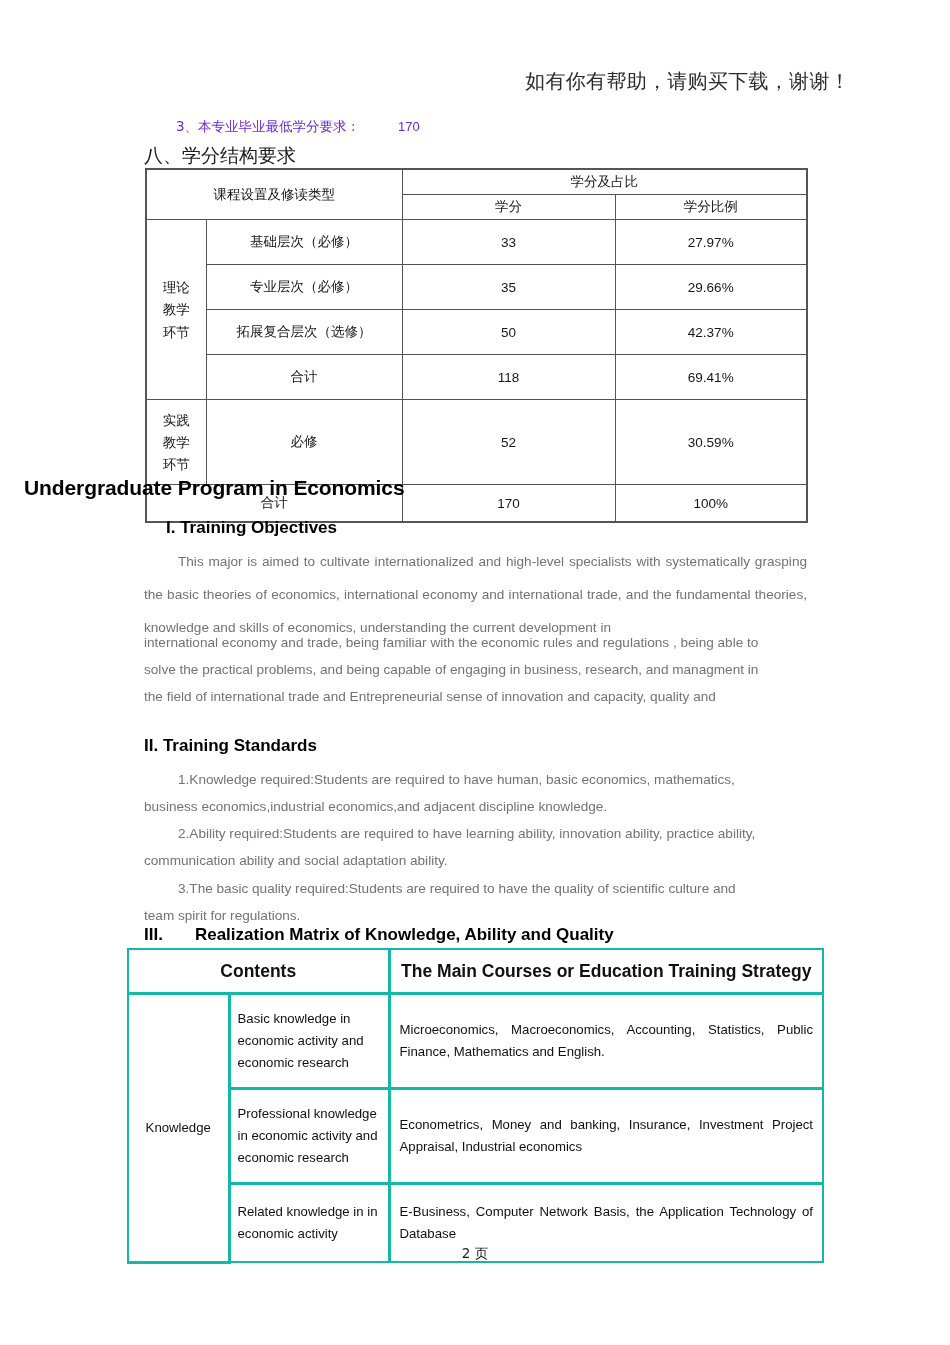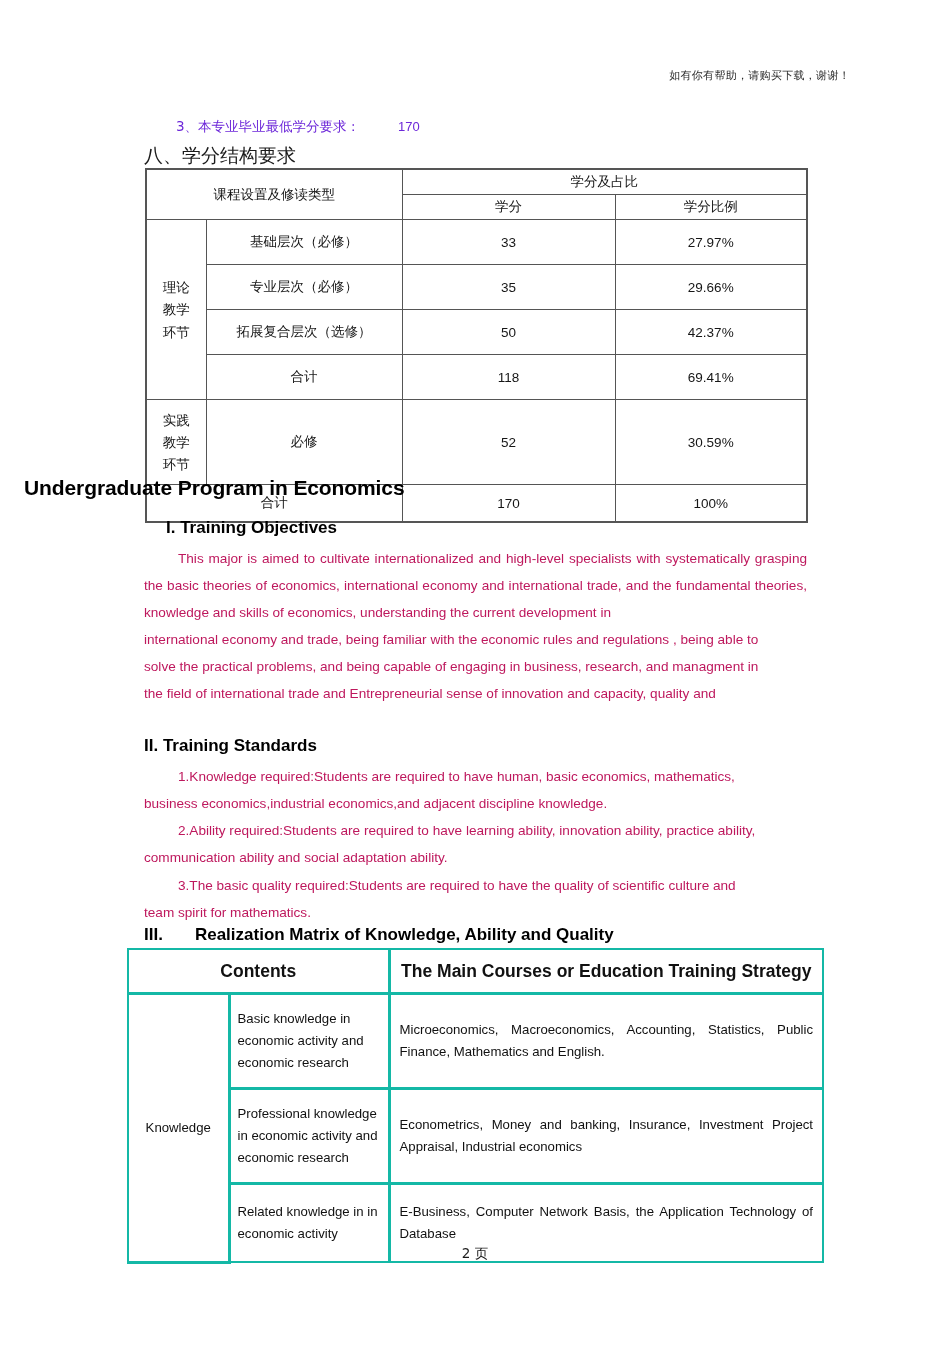--- a/index.html
+++ b/index.html
@@ -20,21 +20,21 @@
     width: 950px;
     height: 1345px;
   }
 
   
   .header-note {
     position: absolute;
     top: 68px;
     right: 100px;
     font-family: Liberation Serif, serif;
-    font-size: 11px;
+    font-size: 20px;
     letter-spacing: 0.3px;
     color: #2b2b2b;
     white-space: nowrap;
   }
 
   
   .cn-line-3 {
     position: absolute;
     top: 118px;
     left: 176px;
@@ -111,22 +111,22 @@
     font-family: "Liberation Sans", sans-serif;
     font-weight: bold;
     font-size: 17px;
     color: #000;
     white-space: nowrap;
   }
   .para {
     position: absolute;
     font-family: "Liberation Sans", sans-serif;
     font-size: 13.6px;
-    line-height: 27px;
-    color: #be185d;
+    line-height: 33px;
+    color: #737373;
     text-align: justify;
     text-justify: inter-word;
   }
   .para.noj { text-align: left; }
   .para .indent { display: inline-block; width: 34px; }
 
   
   .table2-wrap {
     position: absolute;
     left: 127px;
@@ -272,21 +272,21 @@
   <div class="para noj" style="top:790px; left:144px; width:680px;">business economics,industrial economics,and adjacent discipline knowledge.</div>
 
   <div class="para noj" style="top:817px; left:144px; width:680px;">
     <span class="indent"></span><span>2.Ability required:Students are required to have learning ability, innovation ability, practice ability,</span>
   </div>
   <div class="para noj" style="top:844px; left:144px; width:680px;">communication ability and social adaptation ability.</div>
 
   <div class="para" style="top:872px; left:144px; width:663px;">
     <span class="indent"></span><span>3.The basic quality required:Students are required to have the quality of scientific culture and</span>
   </div>
-  <div class="para noj" style="top:899px; left:144px; width:680px;">team spirit for mathematics.</div>
+  <div class="para noj" style="top:899px; left:144px; width:680px;">team spirit for regulations.</div>
 
   <div class="sec-head" style="top:925px; left:144px;">
     <span>III.</span><span style="display:inline-block;width:32px"></span><span>Realization Matrix of Knowledge, Ability and Quality</span>
   </div>
 
   <div class="table2-wrap">
     <table class="t2">
       <colgroup>
         <col style="width:101px">
         <col style="width:160px">

